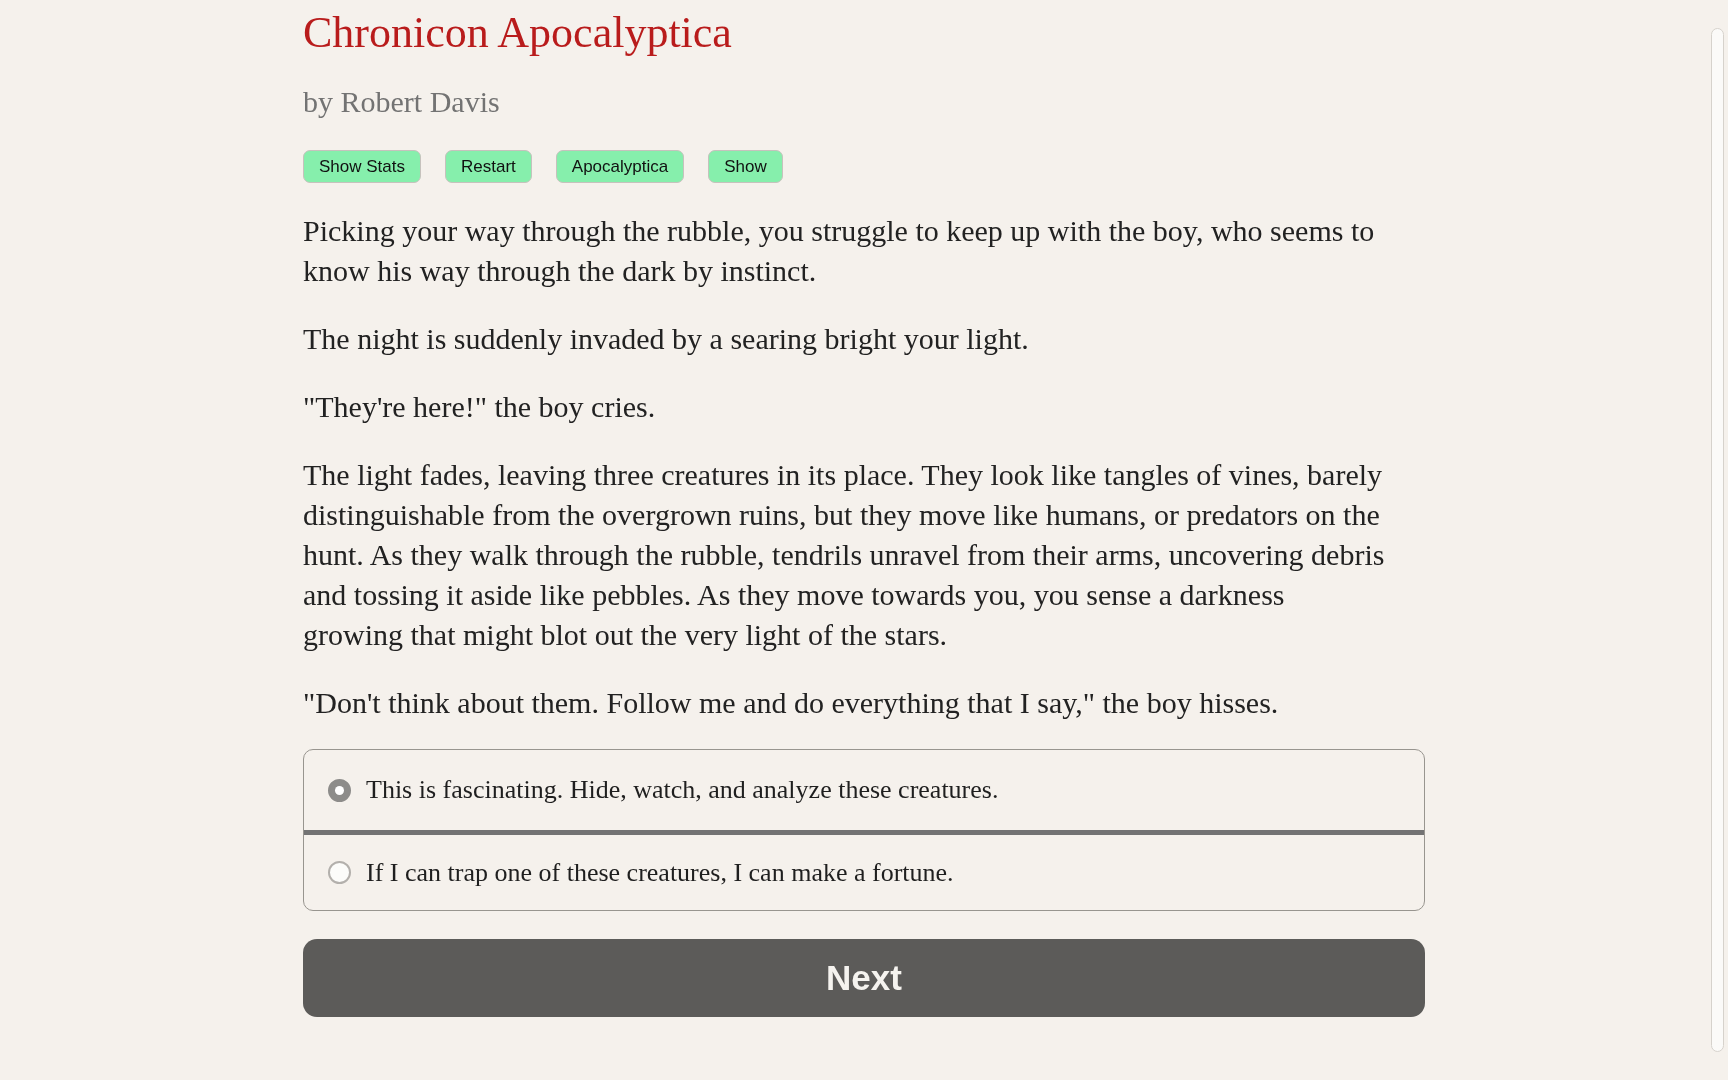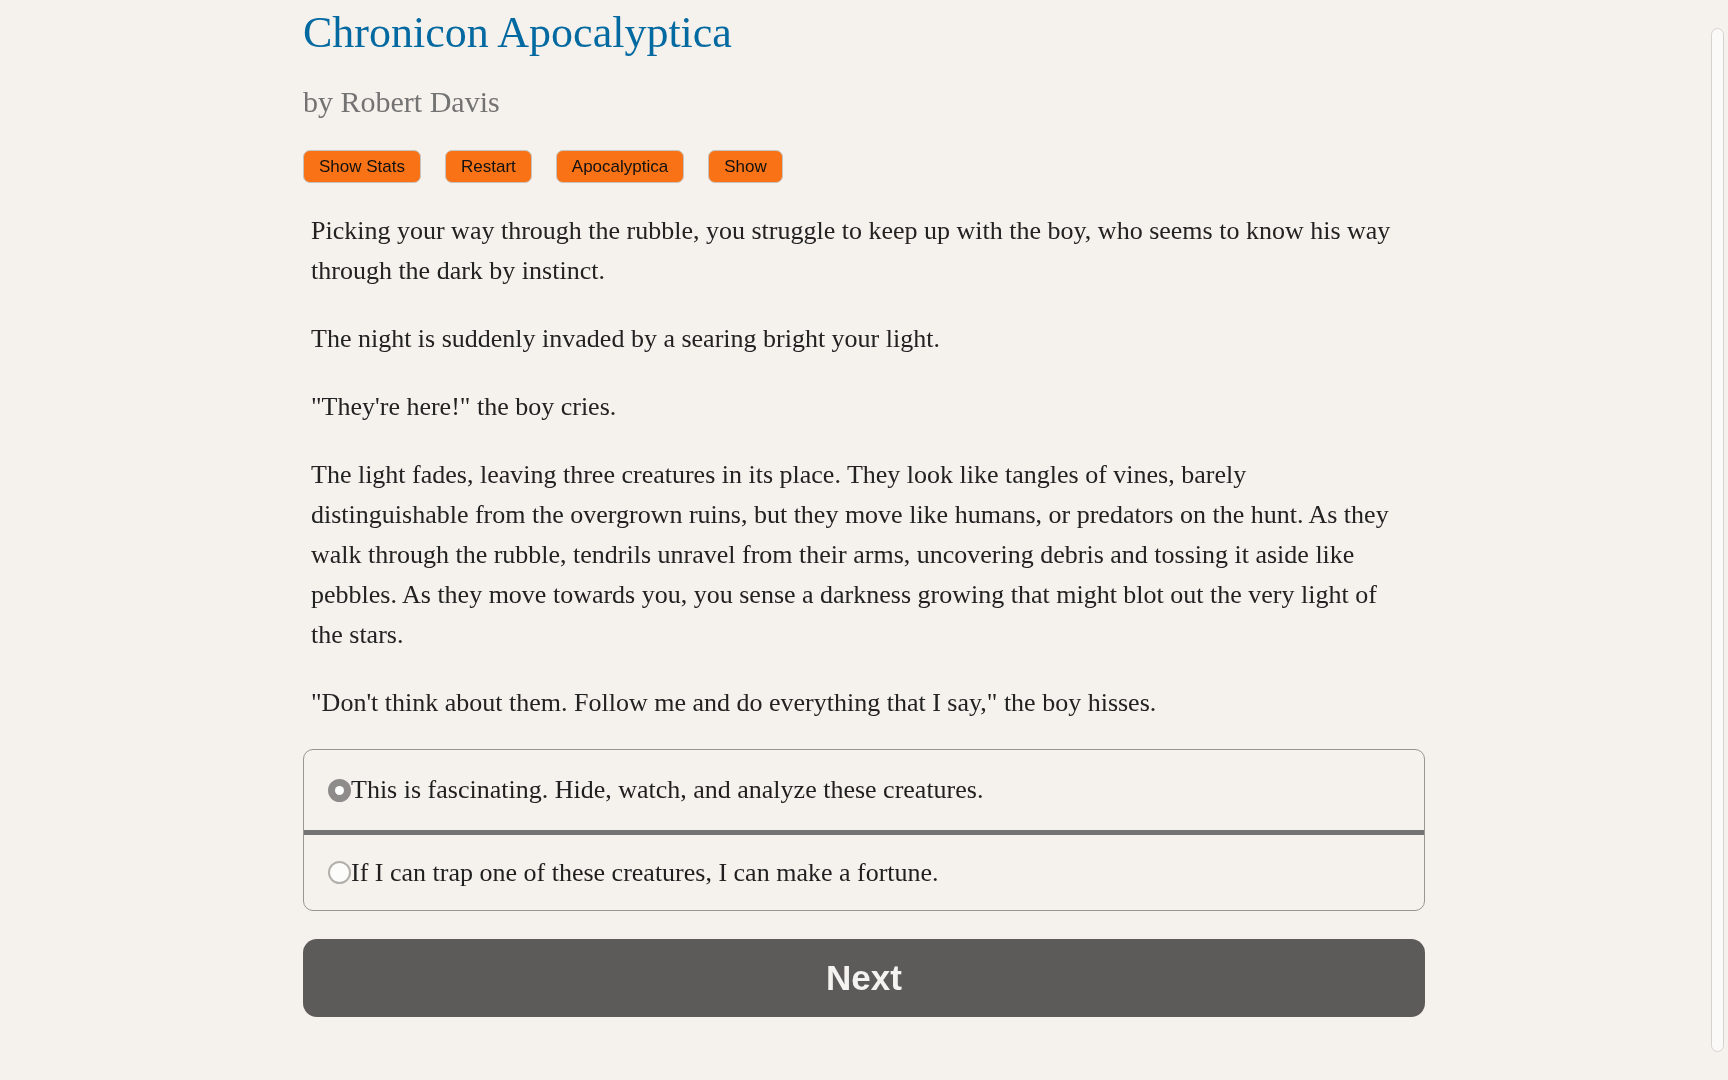--- a/index.html
+++ b/index.html
@@ -13,62 +13,62 @@
   .page {
     width: 1122px;
     margin: 0 auto;
     position: relative;
   }
   .page-title {
     margin-top: 8px;
     font-size: 44px;
     line-height: 50px;
     font-weight: 500;
-    color: #0369a1;
+    color: #b91c1c;
   }
   .byline {
     margin-top: 26px;
     font-size: 30px;
     line-height: 36px;
     color: #737373;
   }
   .toolbar {
     margin-top: 30px;
     display: flex;
     gap: 24px;
     align-items: center;
   }
   .toolbar button {
     font-family: "Liberation Sans", sans-serif;
     font-size: 17px;
     color: #111111;
-    background: #f97316;
+    background: #86efac;
     border: 1px solid #c6c2bd;
     border-radius: 7px;
     height: 33px;
     padding: 0 15px;
     cursor: pointer;
   }
   .story { margin-top: 6px; }
   .story p {
     margin-top: 28px;
-    font-size: 26px;
+    font-size: 30px;
     line-height: 40px;
     max-width: 1085px;
-    margin-left: 8px;
   }
   .choices {
     margin-top: 26px;
     border: 1px solid #98958f;
     border-radius: 10px;
     overflow: hidden;
   }
   .choice {
     display: flex;
     align-items: center;
+    gap: 15px;
     height: 80px;
     padding: 0 24px;
     cursor: pointer;
     text-align: right;
   }
   .choice + .choice { border-top: 5px solid #737373; }
   .radio {
     width: 23px; height: 23px;
     border-radius: 50%;
     background: #fcfcfa;

